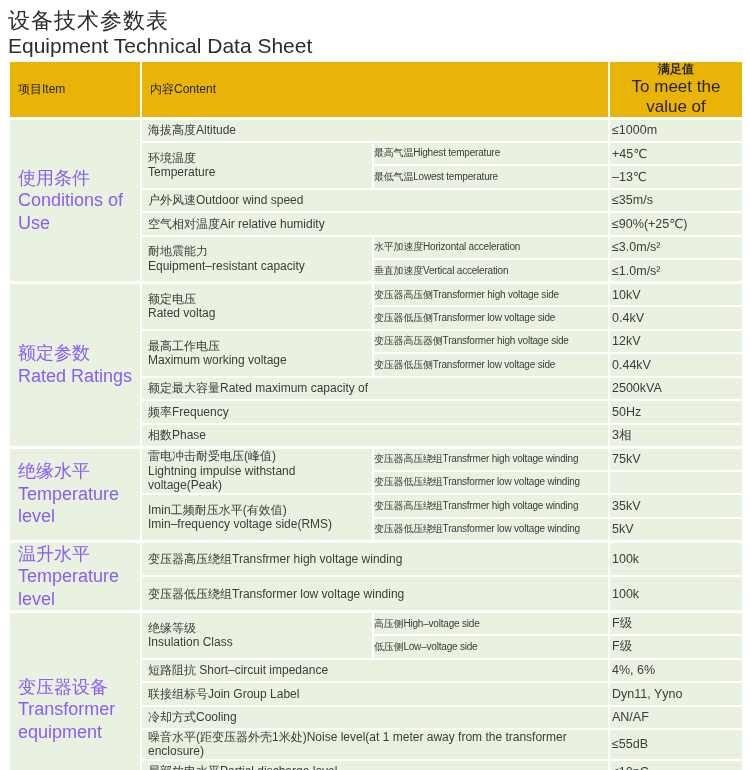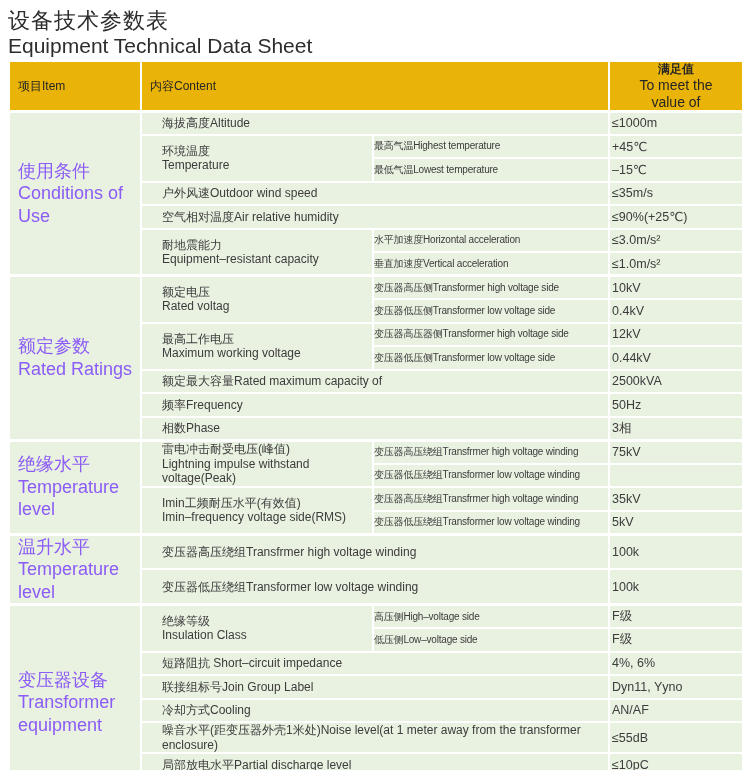--- a/index.html
+++ b/index.html
@@ -28,29 +28,29 @@
   }
   .sheet thead th{
     background:#eab308;
     color:#262626;
     height:34px;
     text-align:left;
     padding-left:8px;
   }
   .sheet thead th.val-h{text-align:center;padding:0 16px;}
   .val-h .l1{font-weight:bold;font-size:12px;line-height:1.25;}
-  .val-h .l2{font-size:14px;line-height:1.15;}
+  .val-h .l2{font-size:17px;line-height:1.15;}
   .sheet tbody tr{height:23.5px;}
   td.item{
     padding-left:8px;
     font-size:18px;
     line-height:1.25;
     color:#8b5cf6;
   }
-  td.label{padding-left:20px;line-height:1.2;}
+  td.label{padding-left:6px;line-height:1.2;}
   td.label .small{font-size:12px;}
   td.sub{font-size:10px;padding-left:0;letter-spacing:-0.2px;}
   td.val{font-size:12.5px;padding:0 2px;}
   tr.sec-top td{border-top:3px solid #ffffff;}
 </style>
 </head>
 <body>
 
 <div class="page">
   <div class="title-cn">设备技术参数表</div>
@@ -86,21 +86,21 @@
       <tr>
         <td class="label" rowspan="2">
           <div>环境温度</div>
           <div>Temperature</div>
         </td>
         <td class="sub">最高气温Highest temperature</td>
         <td class="val">+45℃</td>
       </tr>
       <tr>
         <td class="sub">最低气温Lowest temperature</td>
-        <td class="val">–15℃</td>
+        <td class="val">–13℃</td>
       </tr>
       <tr>
         <td class="label" colspan="2">户外风速Outdoor wind speed</td>
         <td class="val">≤35m/s</td>
       </tr>
       <tr>
         <td class="label" colspan="2">空气相对温度Air relative humidity</td>
         <td class="val">≤90%(+25℃)</td>
       </tr>
       <tr>

